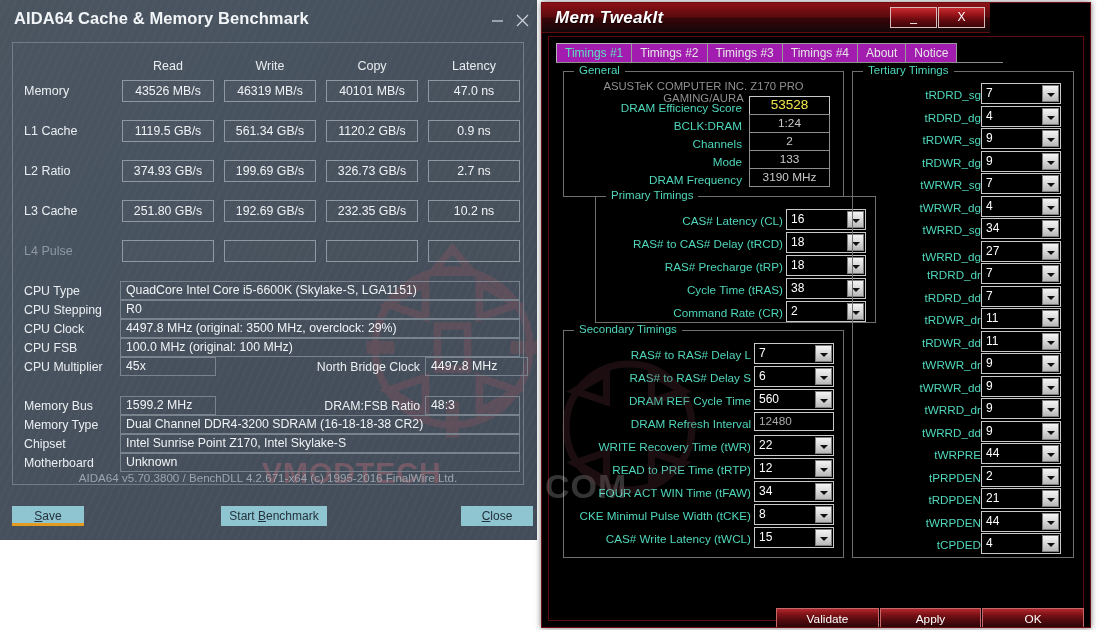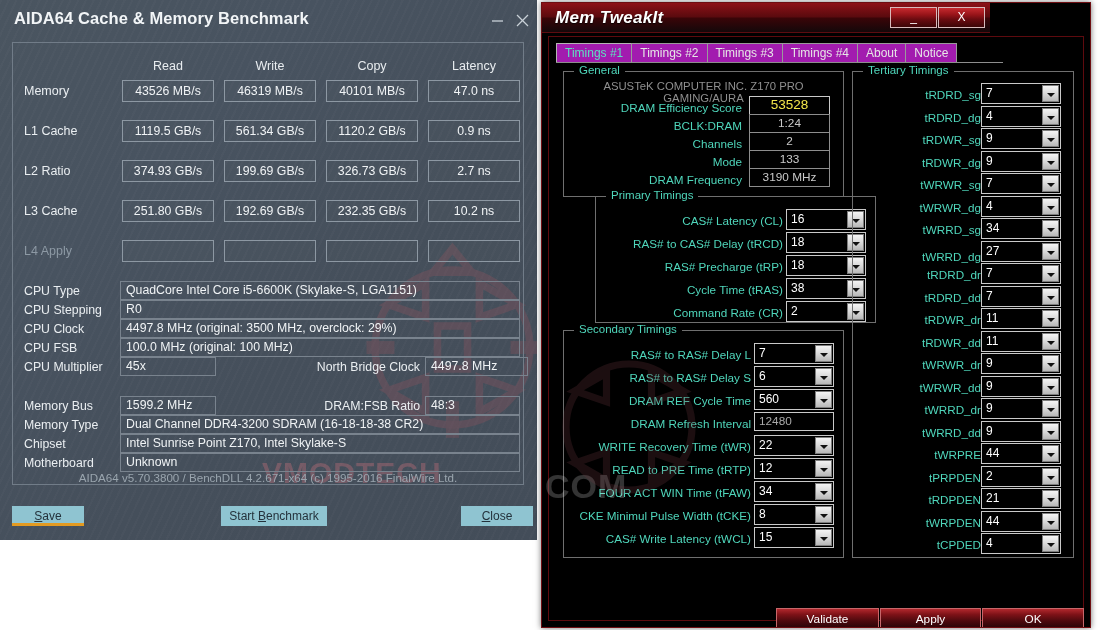--- a/index.html
+++ b/index.html
@@ -250,21 +250,21 @@
     <div class="bm-cell" style="left:224px; top:160px; width:92px;">199.69 GB/s</div>
     <div class="bm-cell" style="left:326px; top:160px; width:92px;">326.73 GB/s</div>
     <div class="bm-cell" style="left:428px; top:160px; width:92px;">2.7 ns</div>
 
     <div class="bm-rowlabel" style="left:24px; top:204px;">L3 Cache</div>
     <div class="bm-cell" style="left:122px; top:200px; width:92px;">251.80 GB/s</div>
     <div class="bm-cell" style="left:224px; top:200px; width:92px;">192.69 GB/s</div>
     <div class="bm-cell" style="left:326px; top:200px; width:92px;">232.35 GB/s</div>
     <div class="bm-cell" style="left:428px; top:200px; width:92px;">10.2 ns</div>
 
-    <div class="bm-rowlabel dim" style="left:24px; top:244px;">L4 Apply</div>
+    <div class="bm-rowlabel dim" style="left:24px; top:244px;">L4 Pulse</div>
     <div class="bm-cell" style="left:122px; top:240px; width:92px;"></div>
     <div class="bm-cell" style="left:224px; top:240px; width:92px;"></div>
     <div class="bm-cell" style="left:326px; top:240px; width:92px;"></div>
     <div class="bm-cell" style="left:428px; top:240px; width:92px;"></div>
 
     <div class="inf-label" style="left:24px; top:284px;">CPU Type</div>
     <div class="inf-val" style="left:120px; top:281px; width:400px;">QuadCore Intel Core i5-6600K  (Skylake-S, LGA1151)</div>
 
     <div class="inf-label" style="left:24px; top:303px;">CPU Stepping</div>
     <div class="inf-val" style="left:120px; top:300px; width:400px;">R0</div>

